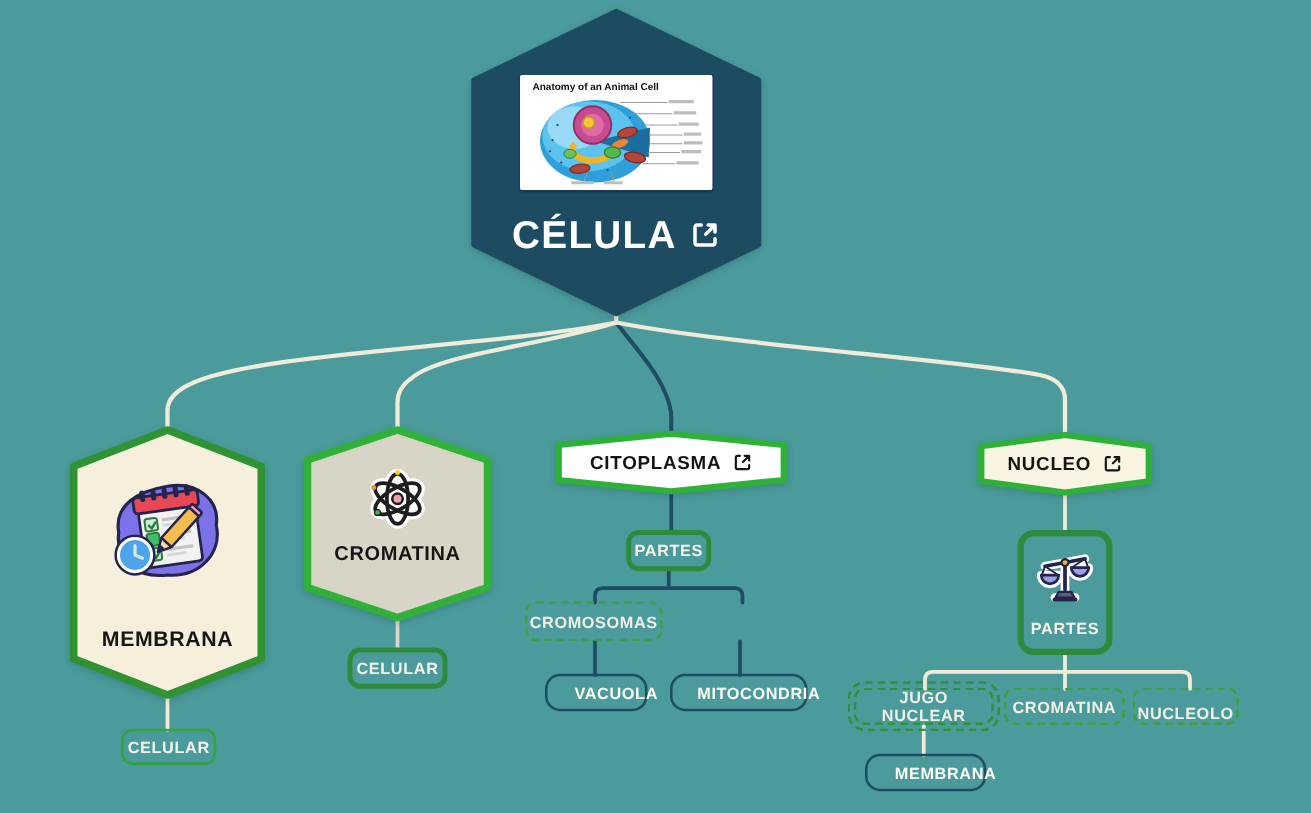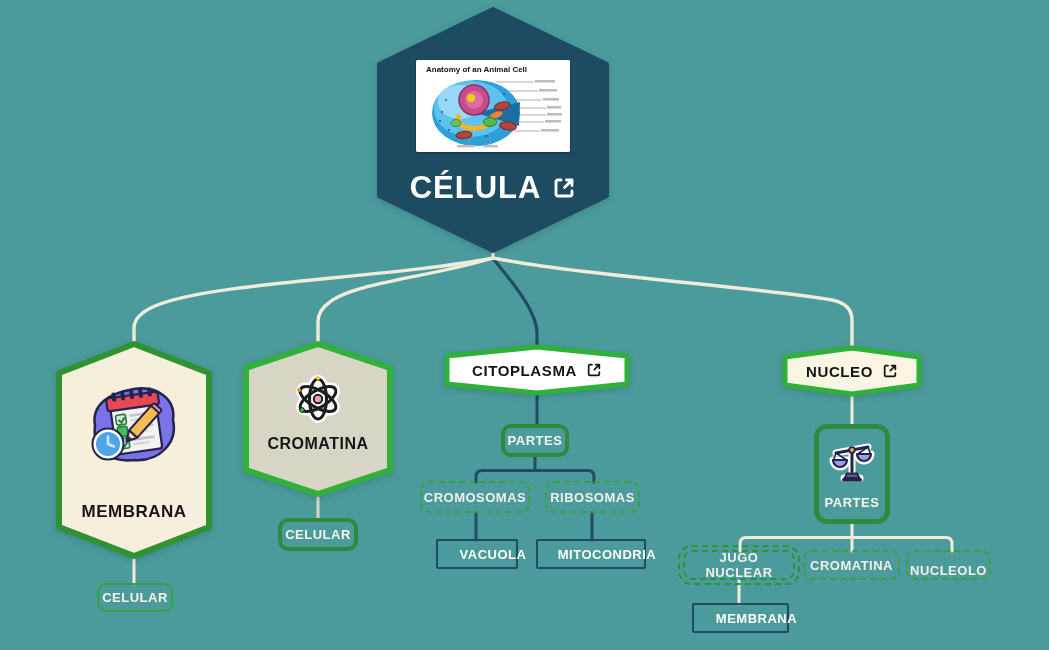--- a/index.html
+++ b/index.html
@@ -21,21 +21,21 @@
     color:#ffffff;font-weight:800;font-size:31px;letter-spacing:1px;
   }
   .banner-label{display:flex;align-items:center;justify-content:center;gap:9px;
     font-weight:800;font-size:15px;letter-spacing:0.6px;color:#141414;position:relative;z-index:2;}
   .pill{border-radius:9px;font-weight:bold;letter-spacing:0.5px;color:#f6f4e9;font-size:13px;
     background:transparent;text-align:center;}
   .pill-green-thin{border:2.5px solid #35a33c;border-radius:9px;}
   .pill-green-thick{border:4px solid #2e8b3d;border-radius:10px;}
   .pill-dashed{border:2px dashed #3aa23f;border-radius:9px;color:#f3f1e6;}
   .pill-selected{outline:2px dashed #2c9435;outline-offset:3px;}
-  .pill-navy{border:2.5px solid #1e4d63;border-radius:2px;color:#fdfcf4;padding-left:32px;}
+  .pill-navy{border:2.5px solid #1e4d63;border-radius:12px;color:#fdfcf4;padding-left:32px;}
   .partes-tall{flex-direction:column;justify-content:flex-start;border:5px solid #2e8b3d;border-radius:13px;padding-top:8px;}
   .partes-tall .ptlabel{position:absolute;bottom:9px;width:100%;text-align:center;font-weight:bold;font-size:13px;color:#f6f4e9;letter-spacing:0.5px;}
   .imgcard{position:absolute;left:41px;top:55px;width:154px;height:92px;background:#f0abfc;border-radius:2px;overflow:hidden;box-shadow:0 1px 2px rgba(0,0,0,0.3);}
 </style>
 </head>
 <body>
 
 <div class="canvas">
 
   <svg class="connector-layer">
@@ -211,23 +211,20 @@
   </div>
 
   <div class="node pill pill-green-thick" style="left:501px;top:424px;width:68px;height:33px;">
     <span>PARTES</span>
   </div>
 
   <div class="node pill pill-dashed" style="left:420px;top:481px;width:110px;height:32px;">
     <span>CROMOSOMAS</span>
   </div>
 
-  <div class="node pill pill-dashed" style="left:545px;top:481px;width:95px;height:32px;">
-    <span>RIBOSOMAS</span>
-  </div>
 
   <div class="node pill pill-navy" style="left:436px;top:539px;width:82px;height:30px;">
     <span>VACUOLA</span>
   </div>
 
   <div class="node pill pill-navy" style="left:536px;top:539px;width:110px;height:30px;">
     <span>MITOCONDRIA</span>
   </div>
 
   <div class="node hexnode" style="left:779px;top:344px;width:146px;height:54px;">

